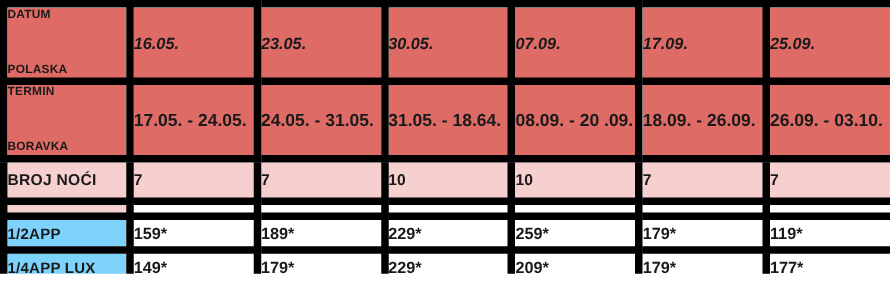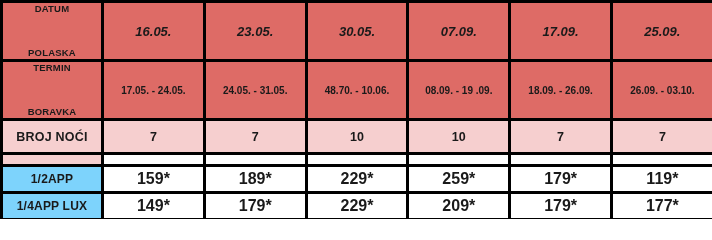--- a/index.html
+++ b/index.html
@@ -13,22 +13,22 @@
     overflow: hidden;
     font-family: "Liberation Sans", sans-serif;
   }
   #price-table {
     width: 712px;
     height: 219px;
     border-collapse: collapse;
     table-layout: fixed;
   }
   #price-table td {
-    border: 3px solid #000000;
-    text-align: center;
+    border: 6px solid #000000;
+    text-align: left;
     vertical-align: middle;
     font-weight: bold;
     color: #1a1a1a;
     padding: 0;
     overflow: hidden;
     white-space: nowrap;
   }
   col.label-col { width: 101px; }
   col.data-col  { width: 101.8px; }
 
@@ -53,23 +53,23 @@
     font-size: 12.5px;
   }
   tr.price-row td.rowlabel {
     font-size: 12px;
   }
   td.rowlabel .l2 { display: block; margin-top: 32px; }
 
   
   td.datacell { font-size: 12px; }
   tr.head-row.departure-row td.datacell { font-size: 13px; font-style: italic; }
-  tr.head-row.stay-row td.datacell { font-size: 10px; }
+  tr.head-row.stay-row td.datacell { font-size: 14px; }
   tr.nights-row td.datacell { font-size: 12.5px; }
-  tr.price-row td.datacell { font-size: 16px; }
+  tr.price-row td.datacell { font-size: 13px; }
 
   
   tr.departure-row { height: 33px; }
   tr.stay-row      { height: 33px; }
   tr.nights-row    { height: 34px; }
   tr.spacer-row    { height: 12px; }
   tr.spacer-row td { border-left: none; border-right: none; border-top: none; background: #ffffff; }
   tr.spacer-row td.rowlabel { background: #f6cfcf; border-left: 1px solid #000; border-right: 1px solid #000; }
   tr.price-row     { height: 27px; }
 </style>
@@ -95,22 +95,22 @@
       <td class="datacell">30.05.</td>
       <td class="datacell">07.09.</td>
       <td class="datacell">17.09.</td>
       <td class="datacell">25.09.</td>
     </tr>
 
     <tr class="head-row stay-row">
       <td class="rowlabel"><span class="l1">TERMIN</span><span class="l2">BORAVKA</span></td>
       <td class="datacell">17.05. - 24.05.</td>
       <td class="datacell">24.05. - 31.05.</td>
-      <td class="datacell">48.70. - 10.06.</td>
-      <td class="datacell">08.09. - 19 .09.</td>
+      <td class="datacell">31.05. - 18.64.</td>
+      <td class="datacell">08.09. - 20 .09.</td>
       <td class="datacell">18.09. - 26.09.</td>
       <td class="datacell">26.09. - 03.10.</td>
     </tr>
 
     <tr class="nights-row">
       <td class="rowlabel">BROJ NOĆI</td>
       <td class="datacell">7</td>
       <td class="datacell">7</td>
       <td class="datacell">10</td>
       <td class="datacell">10</td>

